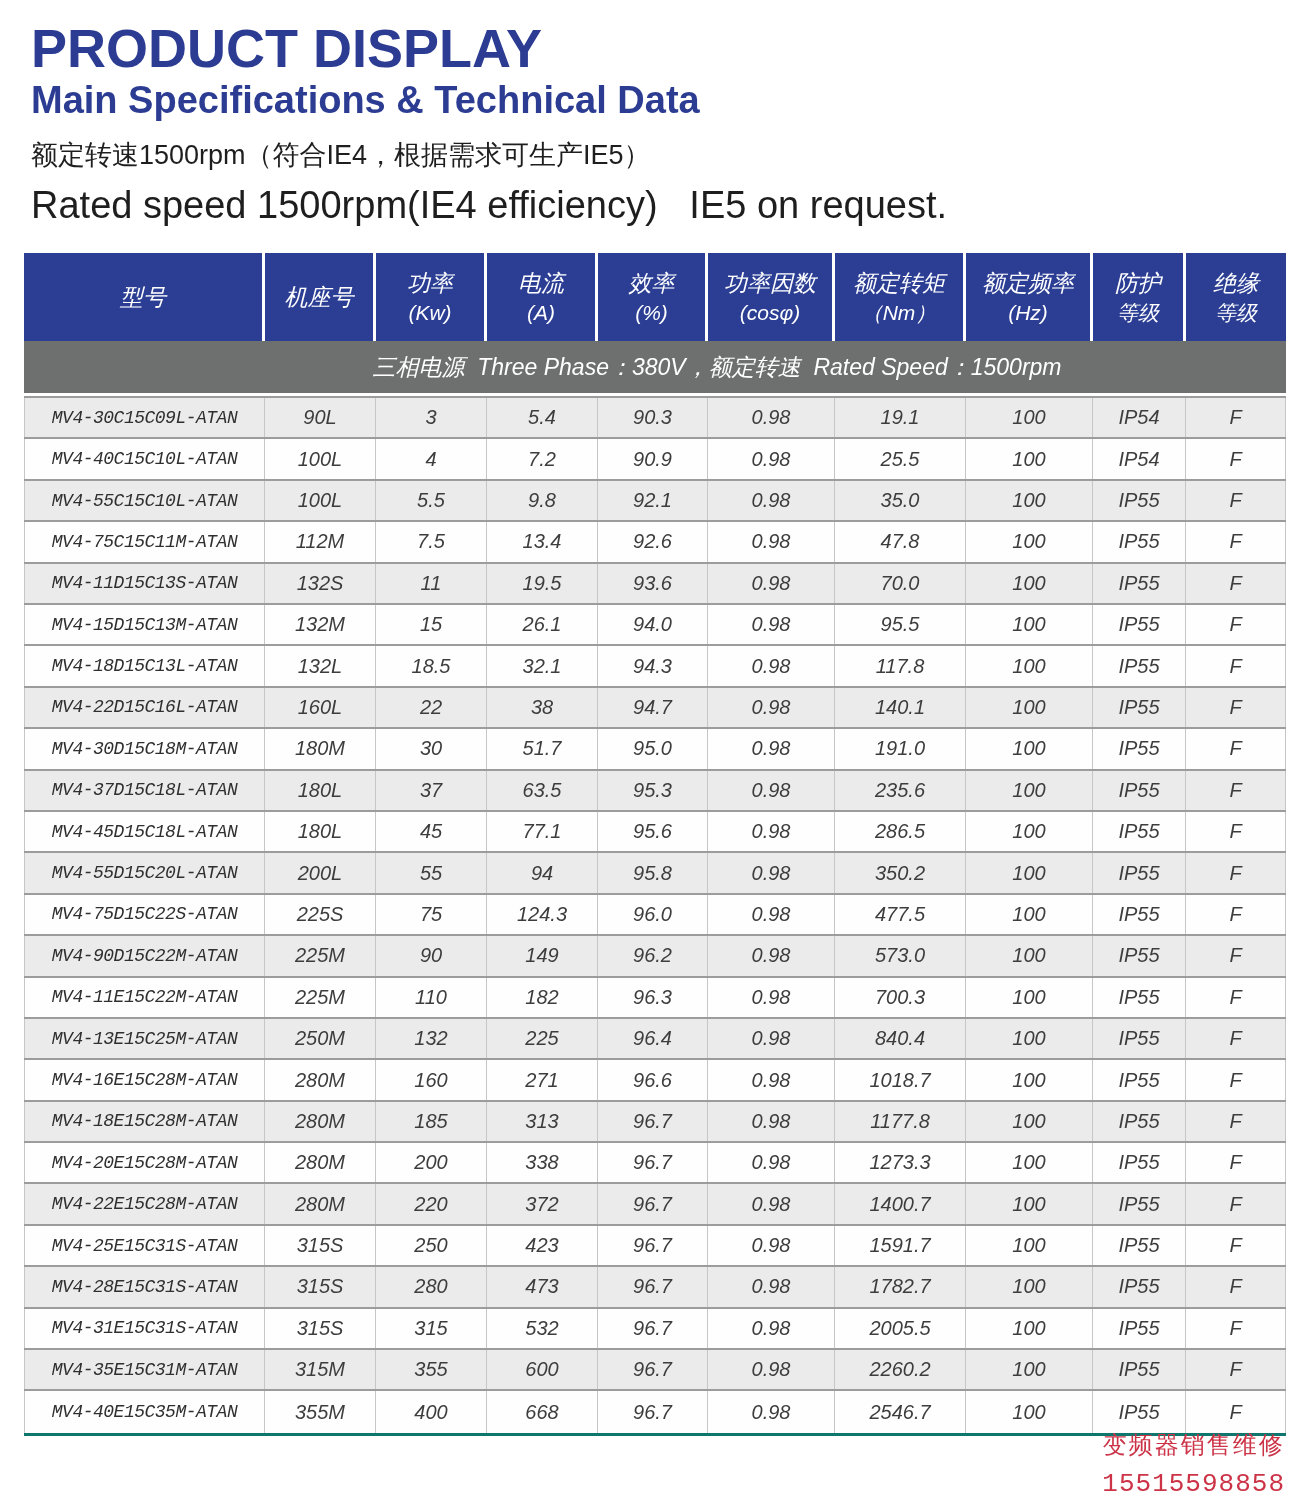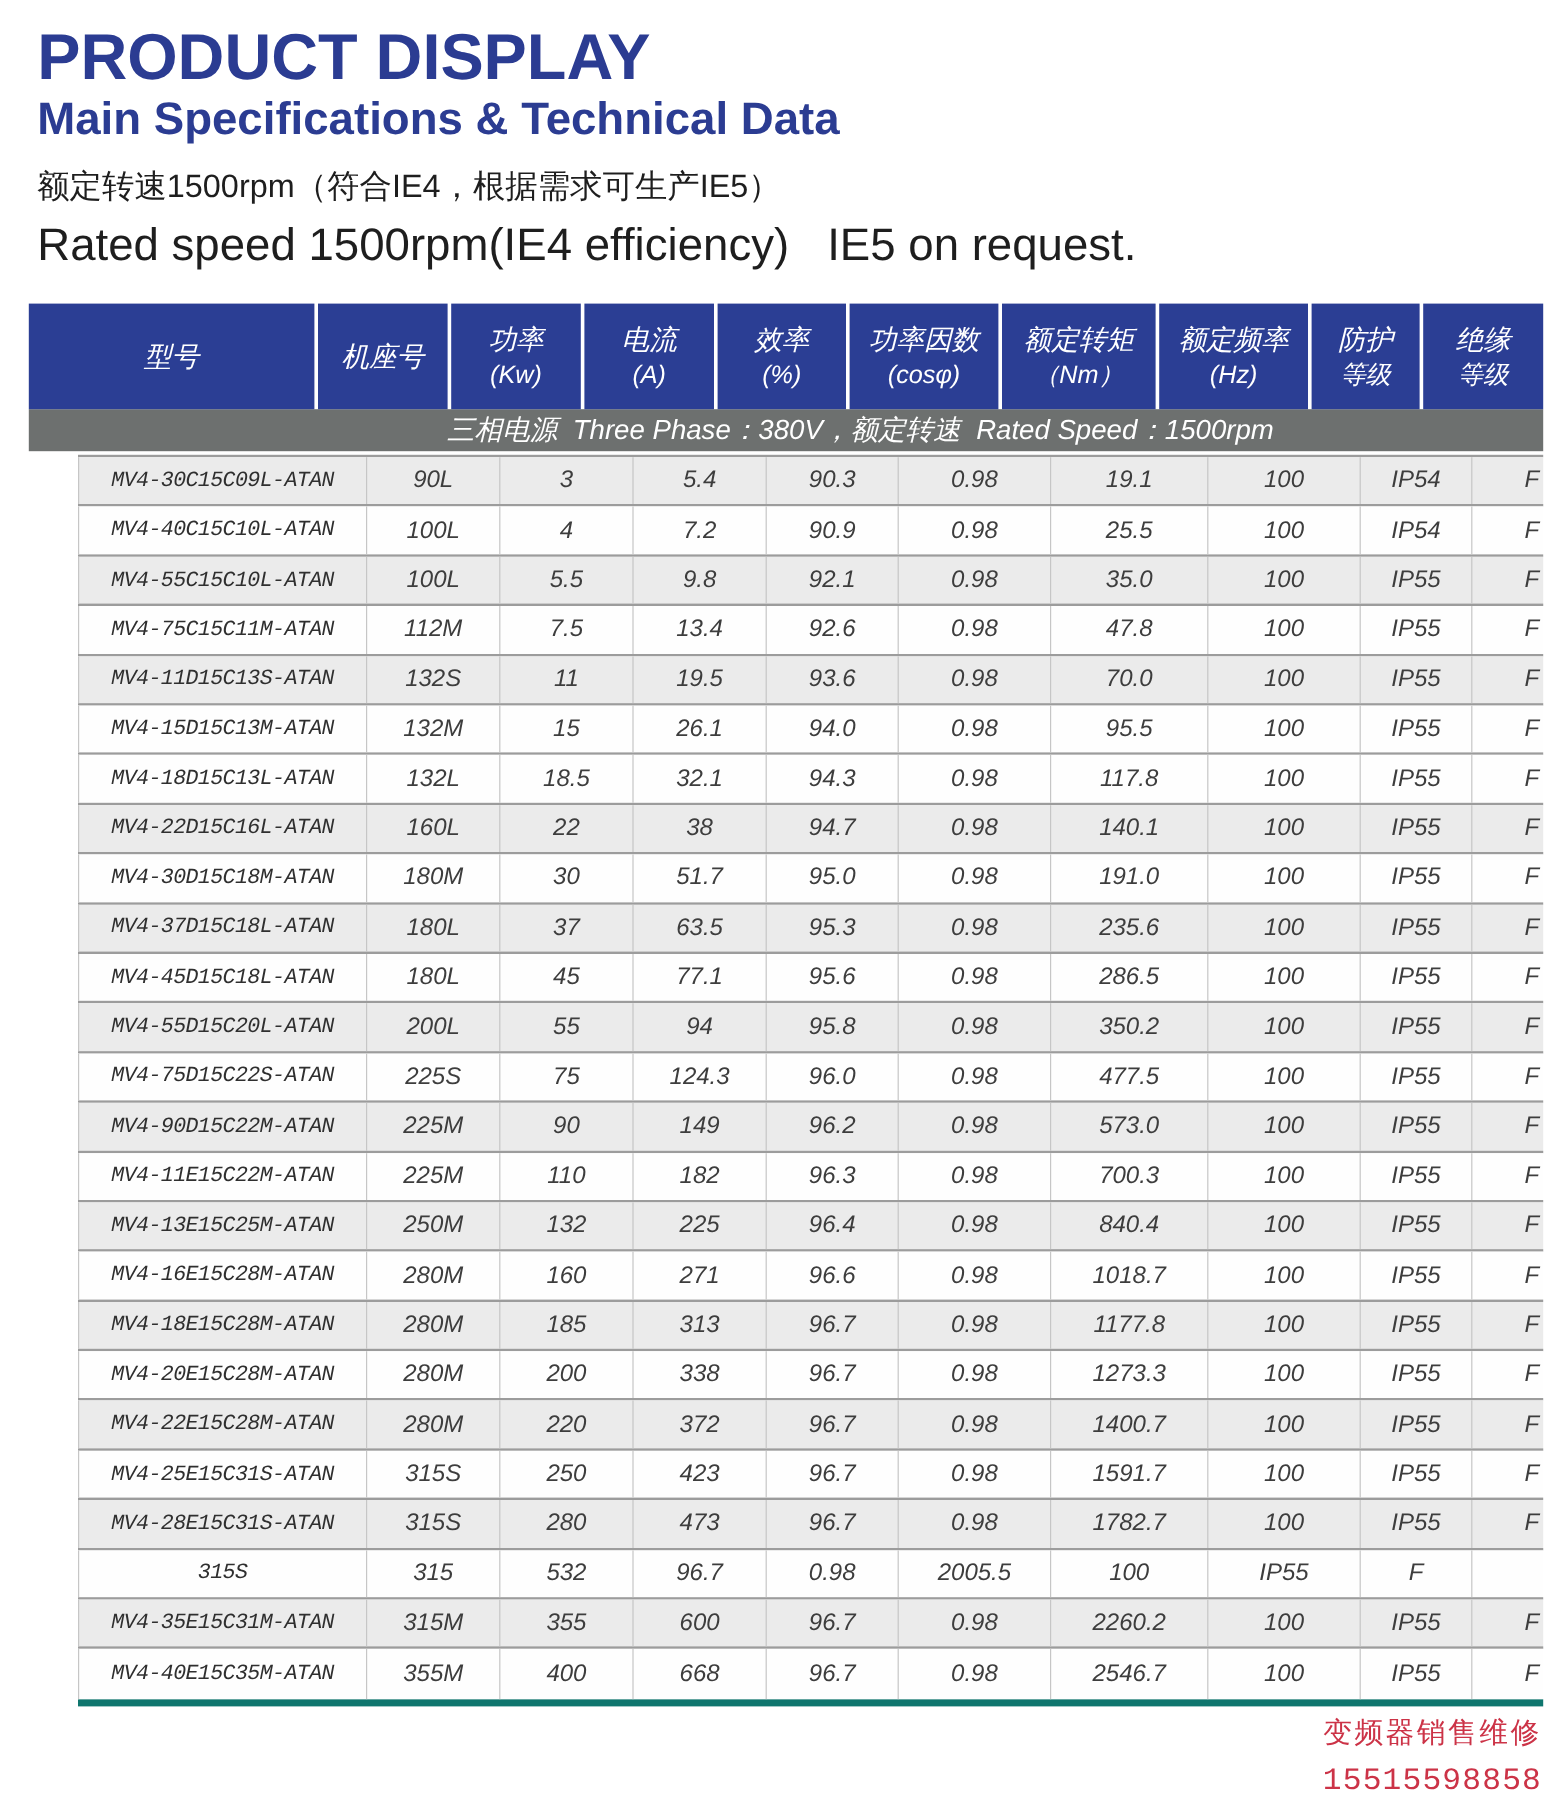--- a/index.html
+++ b/index.html
@@ -62,35 +62,34 @@
     flex-direction: column;
     align-items: center;
     justify-content: center;
     gap: 7px;
     text-align: center;
   }
   .th-top { font-size: 23px; line-height: 1; }
   .th-bot { font-size: 21px; line-height: 1; }
   .th-top:empty, .th-bot:empty { display: none; }
   .band {
-    height: 35px;
+    height: 52px;
     background: var(--band-gray, #6d706f);
     color: #ffffff;
     font-size: 23px;
     display: flex;
     align-items: center;
     justify-content: center;
     padding-left: 124px;
     white-space: pre;
   }
   .tbody {
     margin-top: 3px;
     border-top: 2px solid #9c9c9c;
-    border-bottom: 6px solid #0f766e;
-    margin-left: 41px;
+    border-bottom: 3px solid #0f766e;
   }
   .tr {
     display: grid;
     grid-template-columns: 241px 111px 111px 111px 110px 127px 131px 127px 93px 100px;
     height: 41.4px;
     border-bottom: 2px solid #9c9c9c;
     background: #fefefe;
   }
   .tr:last-child { border-bottom: none; }
   .tr.alt { background: var(--row-alt, #ebebeb); }
@@ -438,20 +437,21 @@
     <div class="td">280</div>
     <div class="td">473</div>
     <div class="td">96.7</div>
     <div class="td">0.98</div>
     <div class="td">1782.7</div>
     <div class="td">100</div>
     <div class="td">IP55</div>
     <div class="td">F</div>
   </div>
         <div class="tr">
+    <div class="td">MV4-31E15C31S-ATAN</div>
     <div class="td">315S</div>
     <div class="td">315</div>
     <div class="td">532</div>
     <div class="td">96.7</div>
     <div class="td">0.98</div>
     <div class="td">2005.5</div>
     <div class="td">100</div>
     <div class="td">IP55</div>
     <div class="td">F</div>
   </div>

